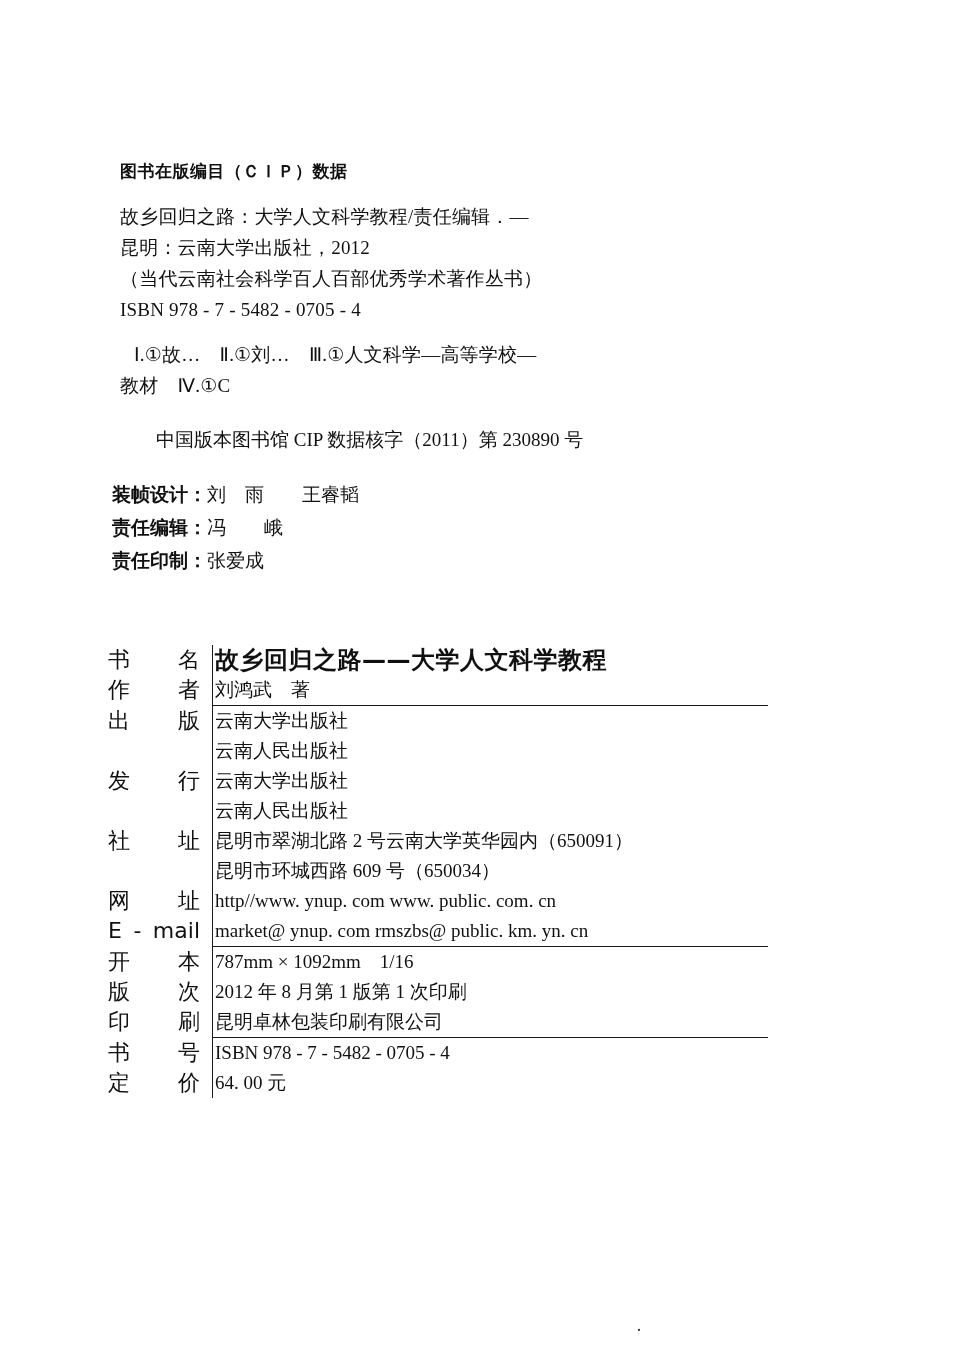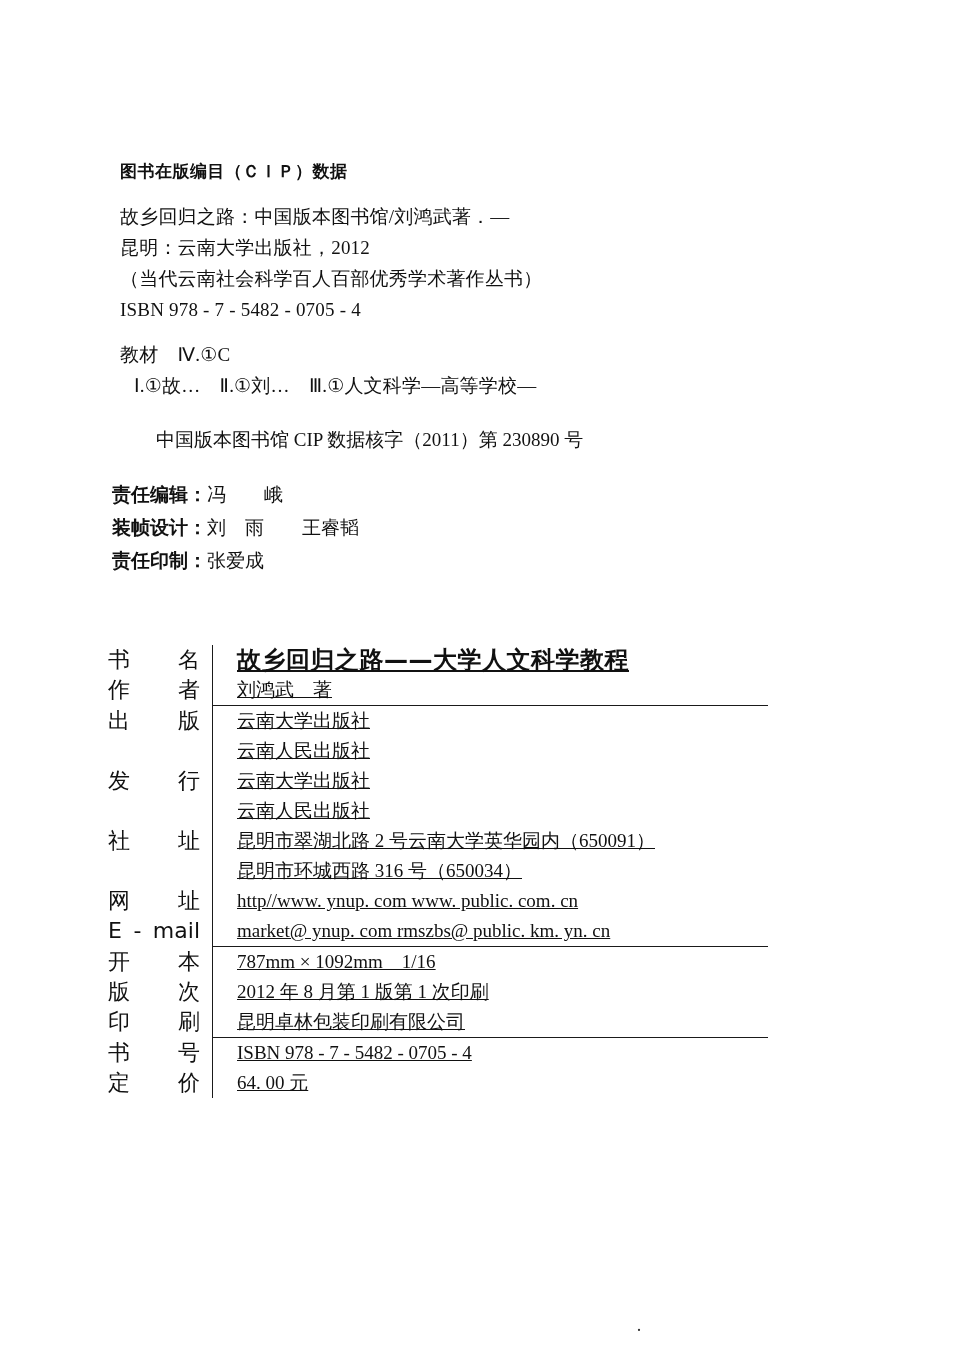--- a/index.html
+++ b/index.html
@@ -96,25 +96,24 @@
     font-family: "DejaVu Sans", sans-serif;
     font-size: 22px;
     text-align: justify;
     text-align-last: justify;
     padding-right: 12px;
     white-space: nowrap;
     line-height: 30px;
   }
   td.val {
     border-left: 1.4px solid #1a1a1a;
-    padding-left: 24px;
+    padding-left: 2px;
     font-size: 19px;
     line-height: 30px;
     white-space: nowrap;
-    text-decoration: underline;
   }
   tr.rule-bottom td.val {
     border-bottom: 1.4px solid #1a1a1a;
   }
   tr.rule-bottom td.lbl {
     border-bottom: none;
   }
   .big-title {
     font-family: "DejaVu Sans", sans-serif;
     font-weight: bold;
@@ -143,36 +142,36 @@
     color: #333;
   }
 </style>
 </head>
 <body>
 
 <div class="page">
 
   <div class="cip">
     <div class="cip-title">图书在版编目（ＣＩＰ）数据</div>
-    <div class="cip-line">故乡回归之路：中国版本图书馆/刘鸿武著．—</div>
+    <div class="cip-line">故乡回归之路：大学人文科学教程/责任编辑．—</div>
     <div class="cip-line">昆明：云南大学出版社，2012</div>
     <div class="cip-line">（当代云南社会科学百人百部优秀学术著作丛书）</div>
     <div class="cip-line">ISBN 978 - 7 - 5482 - 0705 - 4</div>
     <div class="cip-gap"></div>
+    <div class="cip-line cip-indent">Ⅰ.①故…　Ⅱ.①刘…　Ⅲ.①人文科学—高等学校—</div>
     <div class="cip-line">教材　Ⅳ.①C</div>
-    <div class="cip-line cip-indent">Ⅰ.①故…　Ⅱ.①刘…　Ⅲ.①人文科学—高等学校—</div>
     <div class="cip-center">中国版本图书馆 CIP 数据核字（2011）第 230890 号</div>
   </div>
 
   <div class="staff">
     <div class="staff-row">
-      <span class="staff-label">责任编辑：</span><span class="staff-value">冯　　峨</span>
+      <span class="staff-label">装帧设计：</span><span class="staff-value">刘　雨　　王睿韬</span>
     </div>
     <div class="staff-row">
-      <span class="staff-label">装帧设计：</span><span class="staff-value">刘　雨　　王睿韬</span>
+      <span class="staff-label">责任编辑：</span><span class="staff-value">冯　　峨</span>
     </div>
     <div class="staff-row">
       <span class="staff-label">责任印制：</span><span class="staff-value">张爱成</span>
     </div>
   </div>
 
   <div class="colophon">
     <table>
       <tbody>
           <tr>
@@ -199,21 +198,21 @@
         <td class="lbl pad-top">发　　行</td>
         <td class="val">
           <div>云南大学出版社</div>
           <div>云南人民出版社</div>
         </td>
       </tr>
       <tr>
         <td class="lbl pad-top">社　　址</td>
         <td class="val">
           <div>昆明市翠湖北路 2 号云南大学英华园内（650091）</div>
-          <div>昆明市环城西路 316 号（650034）</div>
+          <div>昆明市环城西路 609 号（650034）</div>
         </td>
       </tr>
       <tr>
         <td class="lbl">网　　址</td>
         <td class="val val-latin">
           <div>http//www. ynup. com  www. public. com. cn</div>
         </td>
       </tr>
       <tr class="rule-bottom">
         <td class="lbl lbl-email">E - mail</td>

